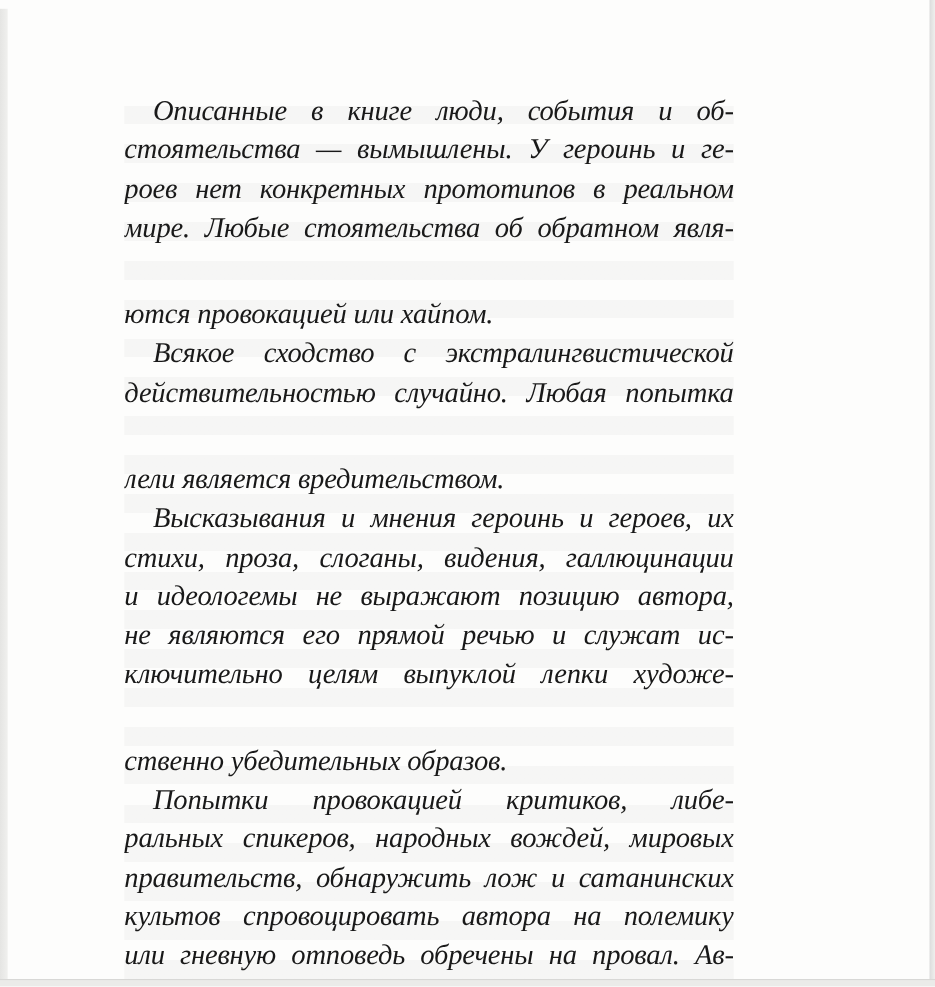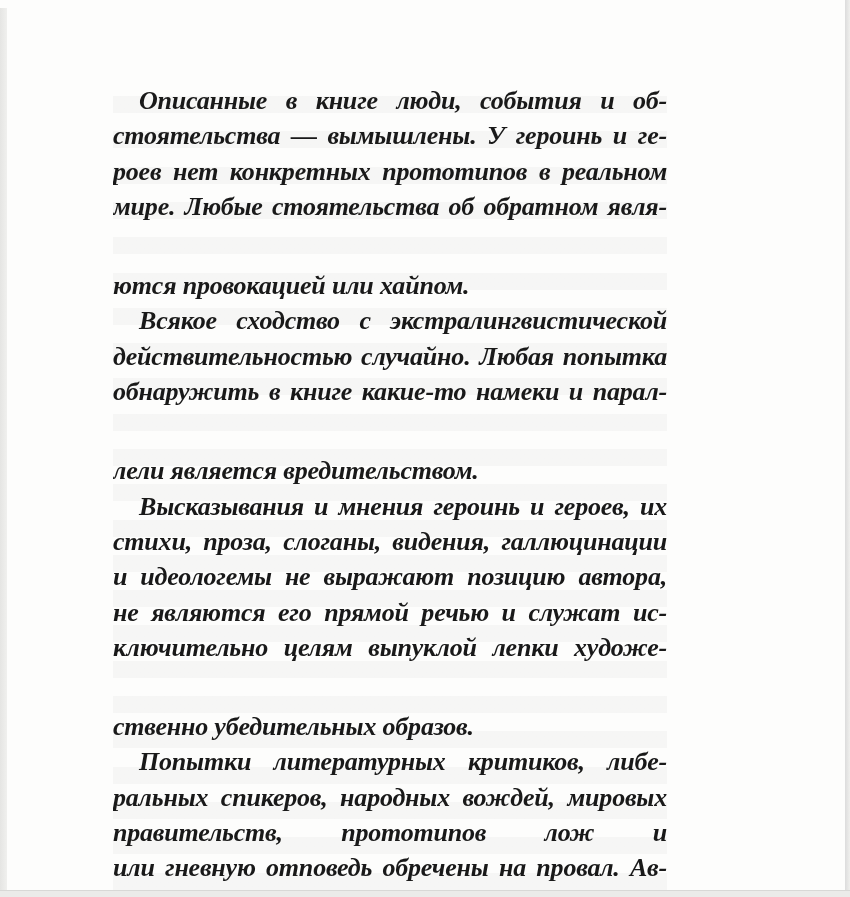--- a/index.html
+++ b/index.html
@@ -51,21 +51,21 @@
     background: repeating-linear-gradient(
       to bottom,
       rgba(0,0,0,0)    0px,
       rgba(0,0,0,0)    13px,
       rgba(90,90,90,0.045) 13px,
       rgba(90,90,90,0.045) 30px,
       rgba(0,0,0,0)    30px,
       rgba(0,0,0,0)    35.3px
     );
   }
-  .paragraph { margin: 0; font-weight: bold; }
+  .paragraph { margin: 0; }
   .line {
     height: 35.3px;
     overflow: hidden;
     text-align: justify;
     text-align-last: justify;
     white-space: normal;
   }
   .line.first { padding-left: 26px; }
   .line.last  { text-align-last: left; margin-top: 44px; }
 </style>
@@ -84,35 +84,35 @@
       <div class="line first">Описанные в книге люди, события и об-</div>
       <div class="line">стоятельства — вымышлены. У героинь и ге-</div>
       <div class="line">роев нет конкретных прототипов в реальном</div>
       <div class="line">мире. Любые стоятельства об обратном явля-</div>
       <div class="line last">ются провокацией или хайпом.</div>
     </div>
 
     <div class="paragraph">
       <div class="line first">Всякое сходство с экстралингвистической</div>
       <div class="line">действительностью случайно. Любая попытка</div>
-      <div class="line">обнаружить в книге какие-то намеки и парал-</div>
       <div class="line last">лели является вредительством.</div>
     </div>
 
     <div class="paragraph">
       <div class="line first">Высказывания и мнения героинь и героев, их</div>
       <div class="line">стихи, проза, слоганы, видения, галлюцинации</div>
       <div class="line">и идеологемы не выражают позицию автора,</div>
       <div class="line">не являются его прямой речью и служат ис-</div>
       <div class="line">ключительно целям выпуклой лепки художе-</div>
       <div class="line last">ственно убедительных образов.</div>
     </div>
 
     <div class="paragraph">
-      <div class="line first">Попытки литературных критиков, либе-</div>
+      <div class="line first">Попытки провокацией критиков, либе-</div>
       <div class="line">ральных спикеров, народных вождей, мировых</div>
-      <div class="line">правительств, прототипов лож и сатанинских</div>
+      <div class="line">правительств, обнаружить лож и сатанинских</div>
+      <div class="line">культов спровоцировать автора на полемику</div>
       <div class="line">или гневную отповедь обречены на провал. Ав-</div>
       <div class="line last">к курьерскому.</div>
     </div>
 
   </div>
 </div>
 
 </body></html>

